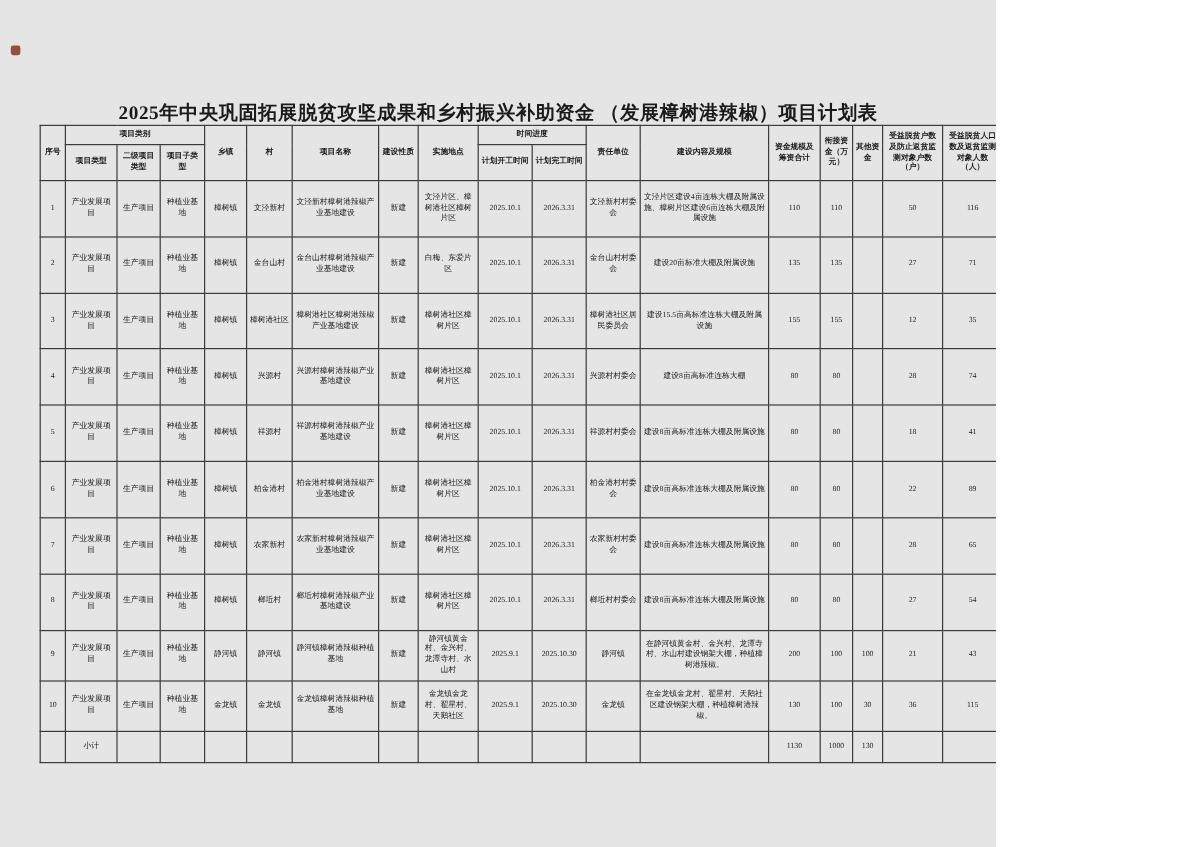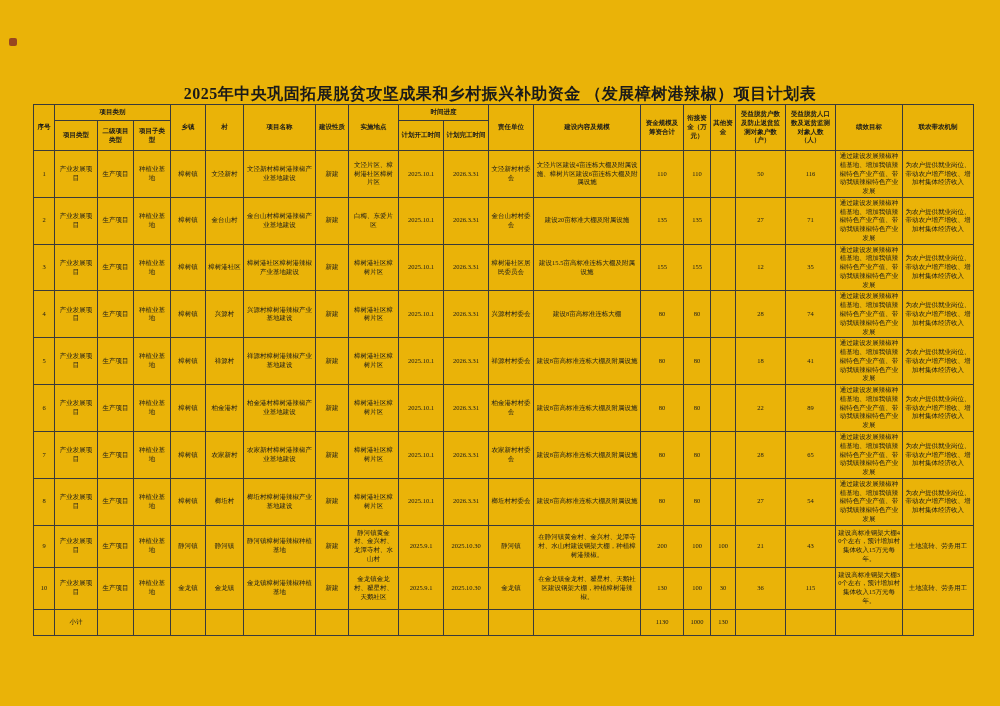--- a/index.html
+++ b/index.html
@@ -1,19 +1,19 @@
 <!DOCTYPE html>
 <html><head>
 <meta charset="utf-8">
 <style>
   html,body{margin:0;padding:0;background:#ffffff;}
   .page{
     position:relative;
-    width:1000px;height:706px;
-    background:#eab308;
+    width:830px;height:706px;
+    background:#e5e5e5;
     font-family:"Liberation Serif","DejaVu Serif",serif;
     color:#1a1a1a;
     overflow:hidden;
   }
   .red-mark{
     position:absolute;left:9px;top:38px;
     width:8px;height:8px;
     background:#8a3324;border-radius:2px;opacity:.85;
   }
   .doc-title{

